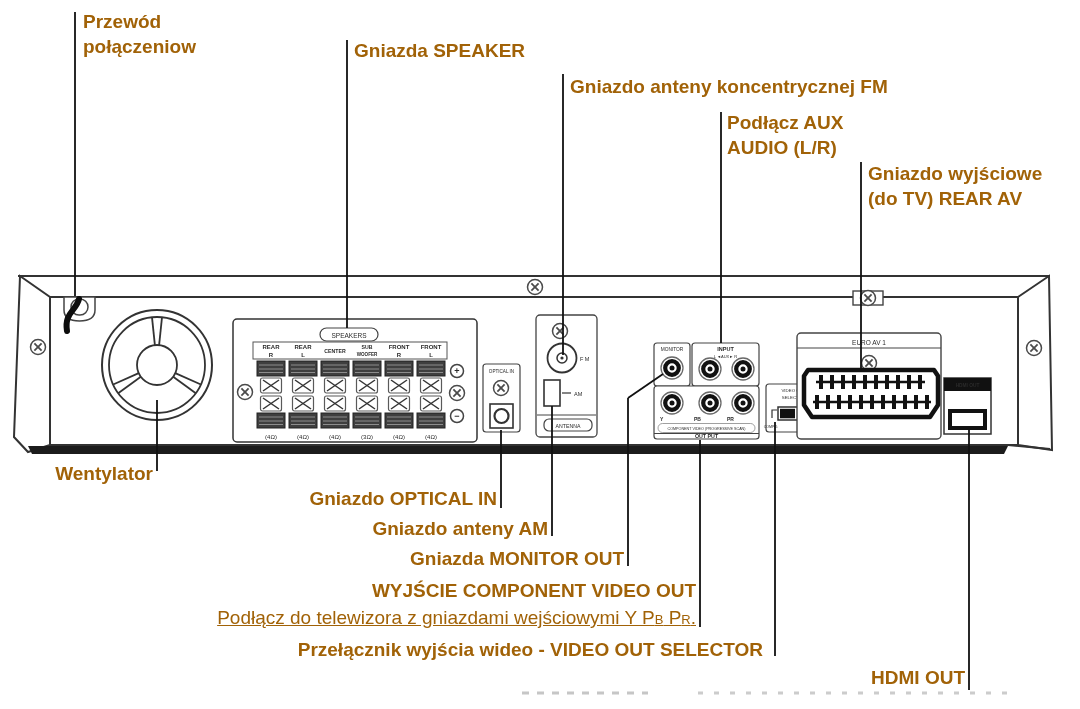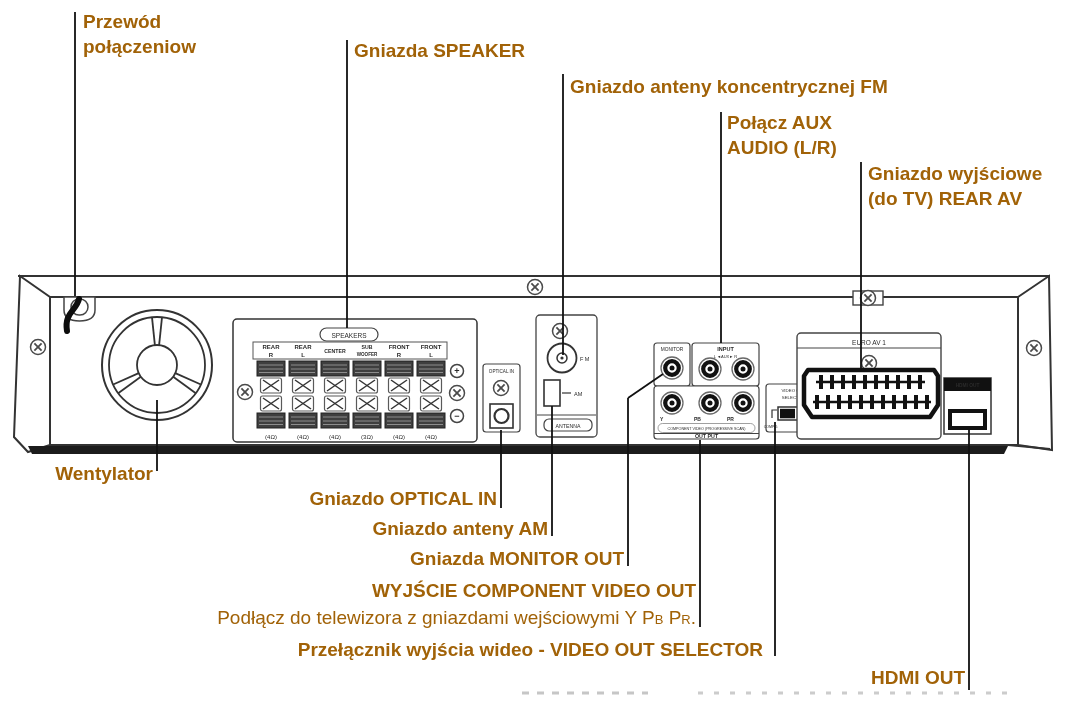--- a/index.html
+++ b/index.html
@@ -1,21 +1,21 @@
 <!DOCTYPE html>
 <html><head>
 <meta charset="utf-8">
 <style>
   html,body{margin:0;padding:0;}
   body{width:1080px;height:709px;position:relative;background:#ffffff;
        font-family:"Liberation Sans",sans-serif;overflow:hidden;}
   #art{position:absolute;left:0;top:0;}
   .callout{position:absolute;font-weight:bold;font-size:19px;color:#a16207;
            line-height:1.32;white-space:nowrap;}
-  .callout.regular{font-weight:normal;}
+  .callout.regular{font-weight:normal;text-decoration:underline;}
   .callout.right{text-align:center;}
   .subcap{font-size:13px;font-weight:normal;}
   svg text{font-family:"Liberation Sans",sans-serif;fill:#2a2a2a;}
 </style>
 </head>
 <body>
 
 <svg id="art" width="1080" height="709" viewBox="0 0 1080 709">
   <defs>
     <g id="screw-sym">
@@ -250,21 +250,21 @@
 
 <div class="callout" style="left:354px;top:38px;">
   <span>Gniazda SPEAKER</span>
 </div>
 
 <div class="callout" style="left:570px;top:74px;">
   <span>Gniazdo anteny koncentrycznej FM</span>
 </div>
 
 <div class="callout" style="left:727px;top:110px;">
-  <div>Połącz AUX</div>
+  <div>Podłącz AUX</div>
   <div>AUDIO (L/R)</div>
 </div>
 
 <div class="callout" style="left:868px;top:161px;">
   <div>Gniazdo wyjściowe</div>
   <div>(do TV) REAR AV</div>
 </div>
 
 <div class="callout right" style="right:927px;top:461px;">
   <span>Wentylator</span>

